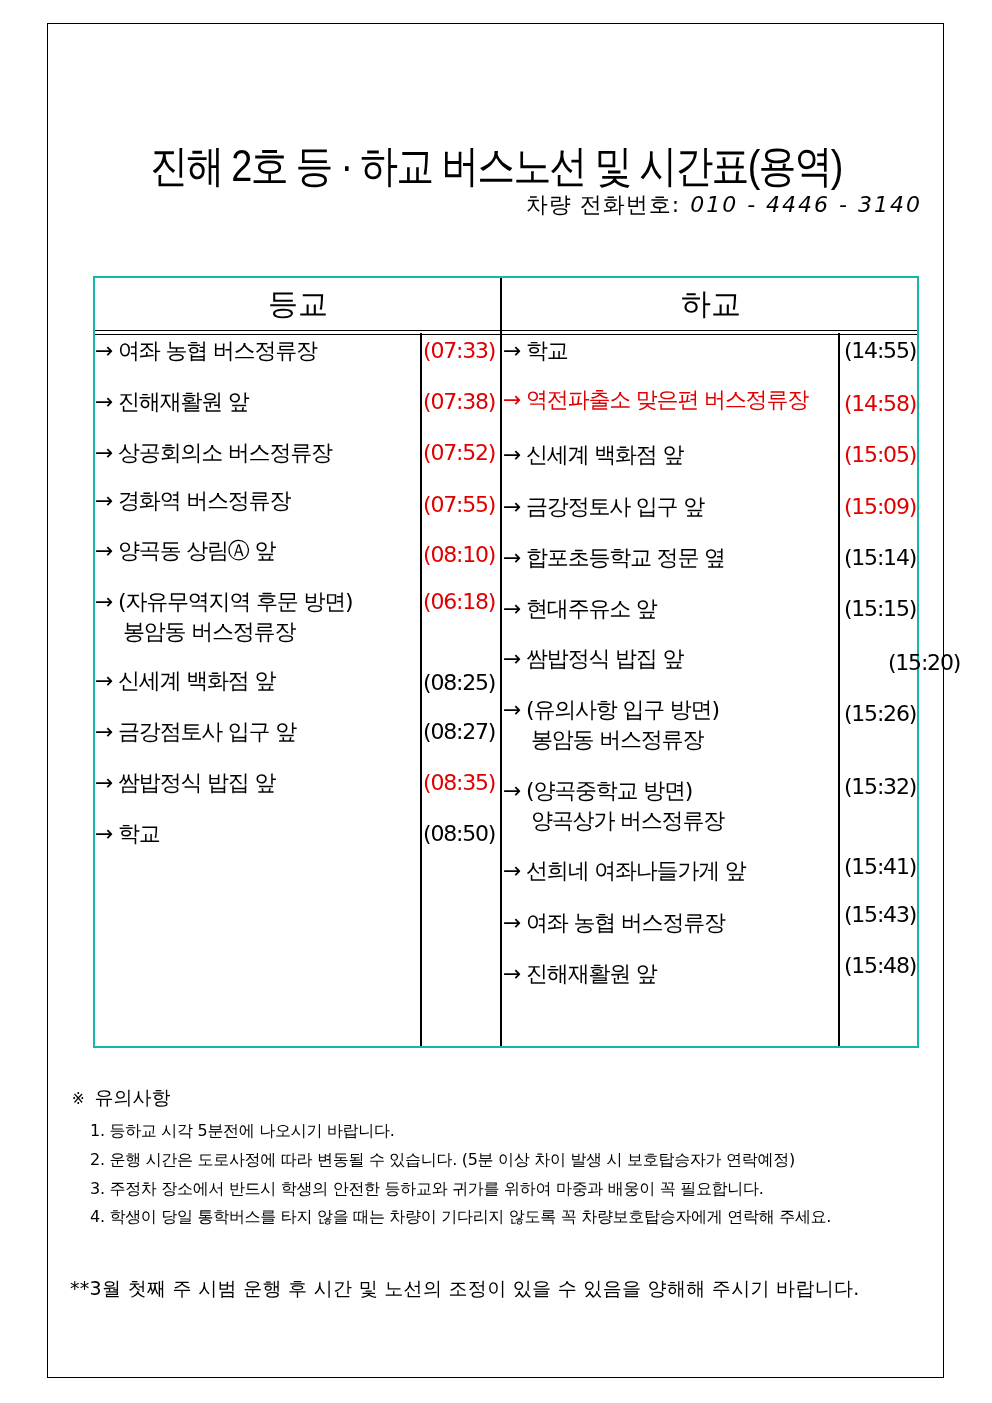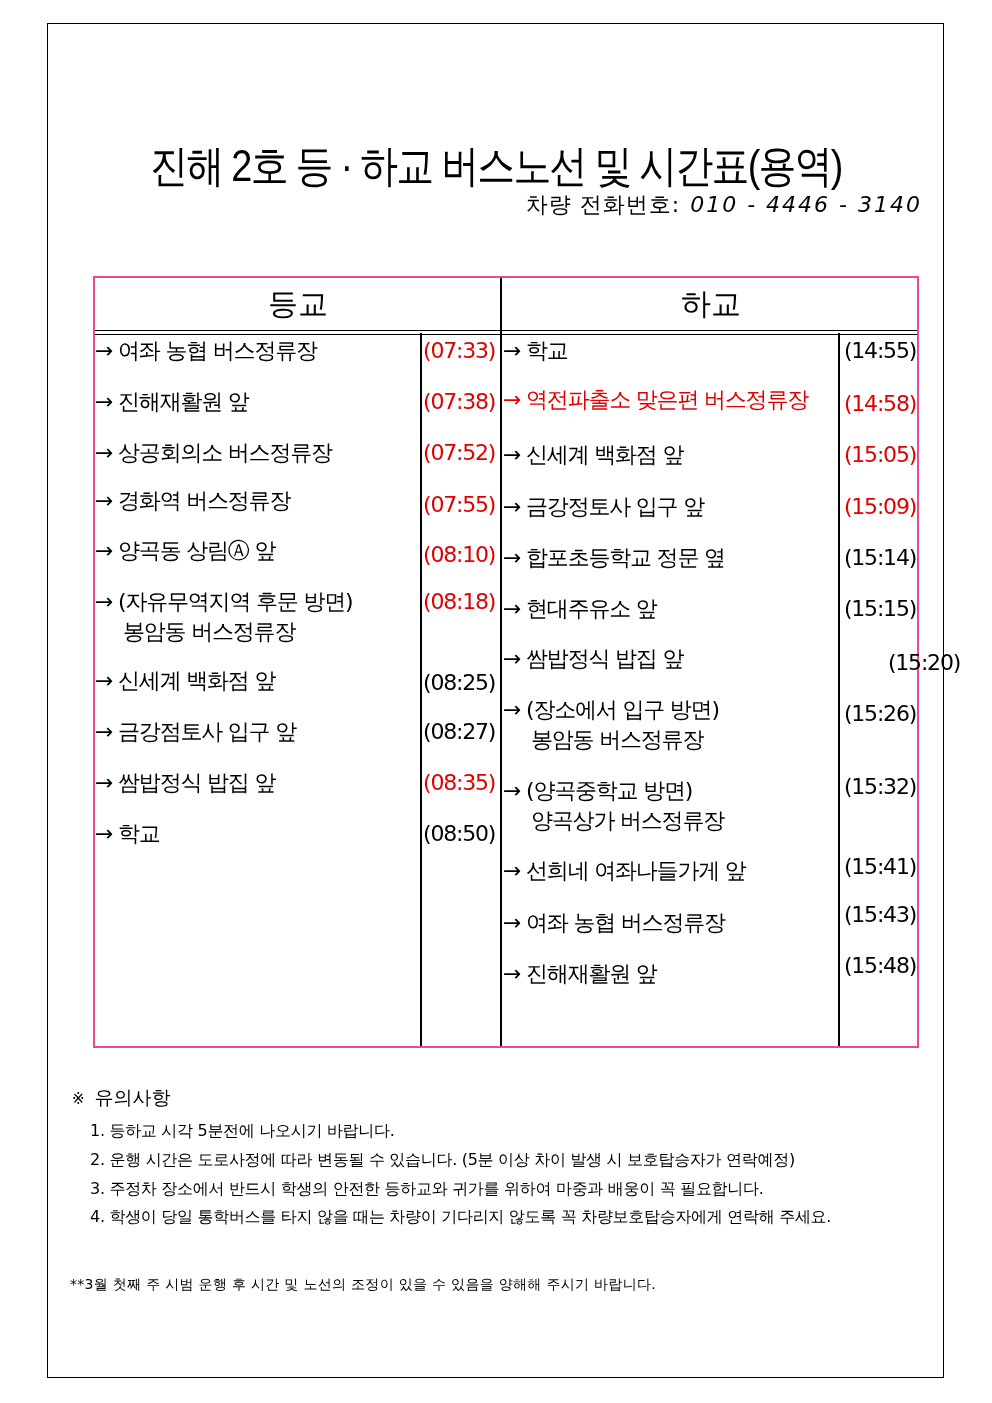--- a/index.html
+++ b/index.html
@@ -2,21 +2,21 @@
 <html><head>
 <meta charset="utf-8">
 <style>
   html, body { margin: 0; padding: 0; background: #ffffff; }
   body { width: 992px; height: 1403px; position: relative; font-family: "DejaVu Sans", sans-serif; color: #000; }
   .page-border { position: absolute; left: 47px; top: 23px; width: 897px; height: 1355px; border: 1.5px solid #000; box-sizing: border-box; }
   .title { position: absolute; left: 0; top: 108px; width: 992px; text-align: center; font-size: 44px; font-family: "Liberation Sans Narrow", "Liberation Sans", sans-serif; letter-spacing: -2px; transform: scaleX(0.86); transform-origin: 496px 0; white-space: nowrap; font-weight: normal; }
   .phone { position: absolute; right: 70px; top: 190px; font-size: 22px; letter-spacing: 1px; white-space: nowrap; }
   .phone .num { margin-left: 10px; letter-spacing: 2px; font-style: italic; }
 
-  .table { position: absolute; left: 93px; top: 276px; width: 826px; height: 772px; border: 2px solid #ec4899; box-sizing: border-box; }
+  .table { position: absolute; left: 93px; top: 276px; width: 826px; height: 772px; border: 2px solid #14b8a6; box-sizing: border-box; }
   .vline { position: absolute; top: 0; bottom: 0; width: 0; border-left: 2px solid #000; }
   .hdr-divider { position: absolute; left: 0; right: 0; top: 52px; height: 3px; border-top: 1.5px solid #000; border-bottom: 1.5px solid #000; }
   .hdr { position: absolute; top: 0; height: 52px; display: flex; align-items: center; justify-content: center; font-size: 30px; }
   .hdr-left { left: 0; width: 406px; }
   .hdr-right { left: 408px; width: 416px; }
   .col { position: absolute; top: 56px; }
   .col-left { left: 0; width: 406px; }
   .col-right { left: 408px; width: 416px; }
   .row { position: absolute; left: 0; right: 0; font-size: 22px; line-height: 30px; letter-spacing: -1.2px; white-space: nowrap; }
   .row .stop { position: absolute; left: 0; }
@@ -24,21 +24,21 @@
   .row .time { position: absolute; text-align: center; }
   .col-left .row .time { left: 328px; width: 55px; }
   .col-right .row .time { left: 338px; width: 78px; }
   .red { color: #e00000; }
   .black { color: #000; }
 
   .notes { position: absolute; left: 72px; top: 1085px; font-size: 17px; }
   .notes-title { font-size: 19px; margin-bottom: 13px; }
   .notes-title .mark { font-size: 15px; margin-right: 10px; }
   .note { position: absolute; left: 18px; white-space: nowrap; font-size: 16px; letter-spacing: -0.3px; }
-  .footer-note { position: absolute; left: 70px; top: 1276px; font-size: 14px; white-space: nowrap; letter-spacing: 0.3px; }
+  .footer-note { position: absolute; left: 70px; top: 1276px; font-size: 19px; white-space: nowrap; letter-spacing: 0.3px; }
 </style>
 </head>
 <body>
 
 <div class="page-border"></div>
 
 <h1 class="title">진해 2호 등 · 하교 버스노선 및 시간표(용역)</h1>
 
 <div class="phone">
   <span>차량 전화번호:</span><span class="num">010 - 4446 - 3140</span>
@@ -72,21 +72,21 @@
     </div>
     <div class="row" style="top:202px;">
       <span class="stop">→ 양곡동 상림Ⓐ 앞</span>
       <span class="time red" style="top:4px;">(08:10)</span>
     </div>
     <div class="row" style="top:253px;">
       <span class="stop">
         <span>→ (자유무역지역 후문 방면)</span>
         <span class="line2">봉암동 버스정류장</span>
       </span>
-      <span class="time red">(08:18)</span>
+      <span class="time red">(06:18)</span>
     </div>
     <div class="row" style="top:332px;">
       <span class="stop">→ 신세계 백화점 앞</span>
       <span class="time black" style="top:2px;">(08:25)</span>
     </div>
     <div class="row" style="top:383px;">
       <span class="stop">→ 금강점토사 입구 앞</span>
       <span class="time black">(08:27)</span>
     </div>
     <div class="row" style="top:434px;">
@@ -123,21 +123,21 @@
     <div class="row" style="top:260px;">
       <span class="stop">→ 현대주유소 앞</span>
       <span class="time black">(15:15)</span>
     </div>
     <div class="row" style="top:310px;">
       <span class="stop">→ 쌈밥정식 밥집 앞</span>
       <span class="time black" style="top:4px;padding-left:44px;">(15:20)</span>
     </div>
     <div class="row" style="top:361px;">
       <span class="stop">
-        <span>→ (장소에서 입구 방면)</span>
+        <span>→ (유의사항 입구 방면)</span>
         <span class="line2">봉암동 버스정류장</span>
       </span>
       <span class="time black" style="top:4px;">(15:26)</span>
     </div>
     <div class="row" style="top:442px;">
       <span class="stop">
         <span>→ (양곡중학교 방면)</span>
         <span class="line2">양곡상가 버스정류장</span>
       </span>
       <span class="time black" style="top:-4px;">(15:32)</span>

